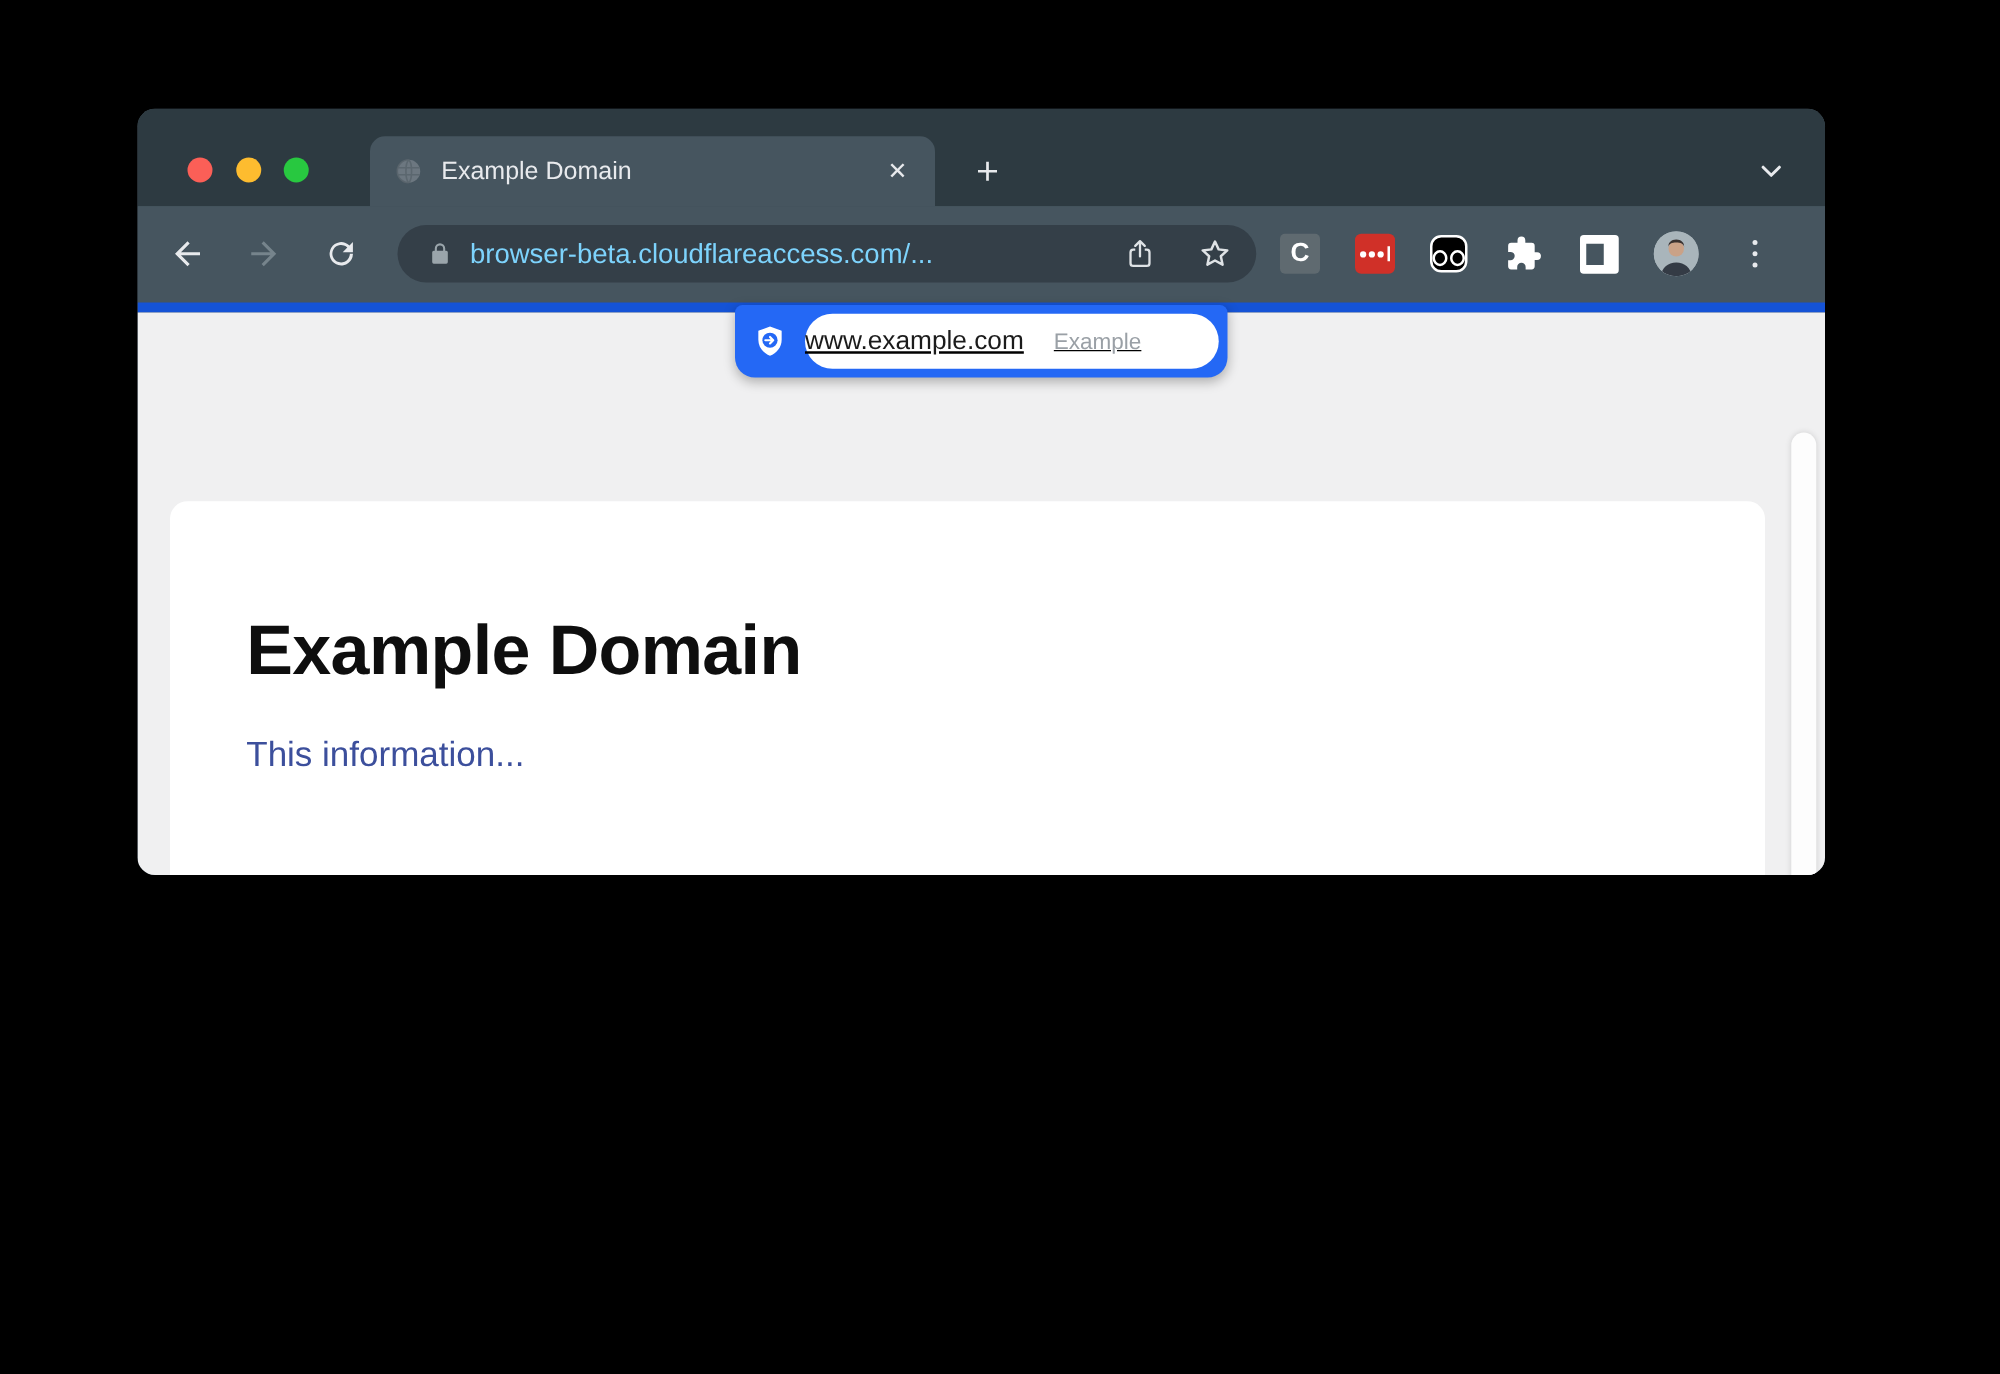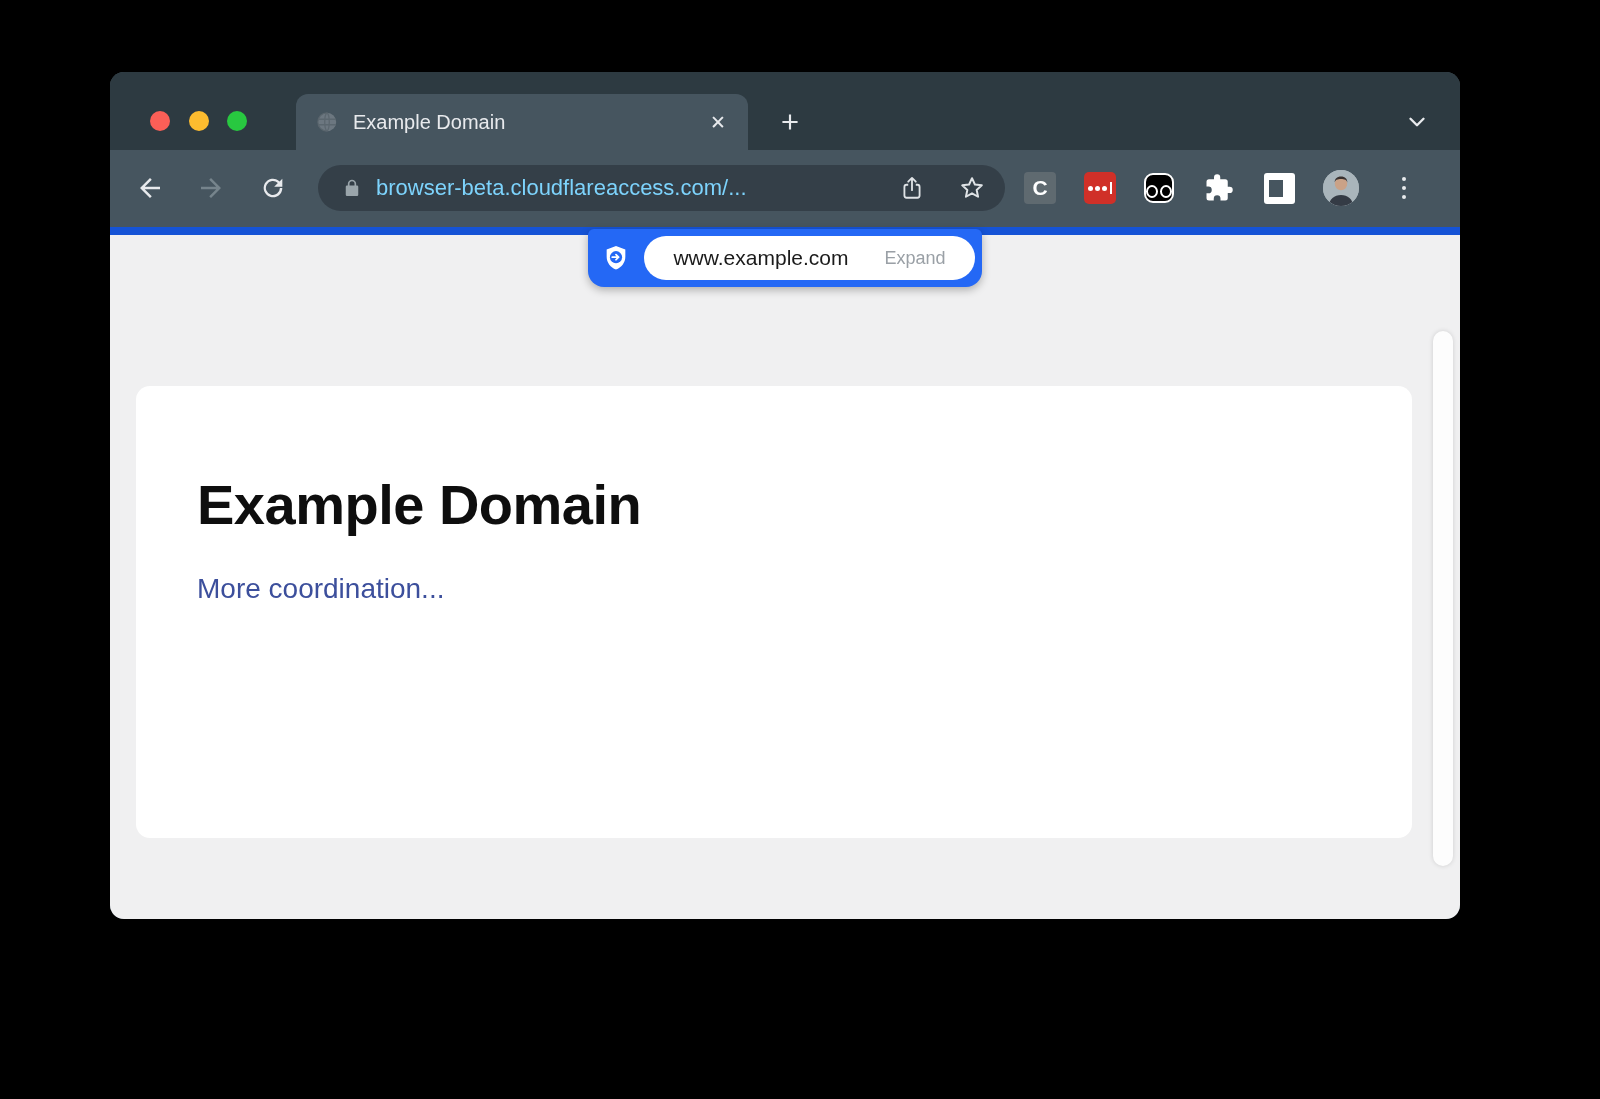--- a/index.html
+++ b/index.html
@@ -1,17 +1,17 @@
 <!DOCTYPE html>
 <html><head>
 <meta charset="utf-8">
 <style>
   html,body{margin:0;padding:0;background:#000;width:1600px;height:1099px;overflow:hidden;
     font-family:"Liberation Sans","DejaVu Sans",sans-serif;-webkit-font-smoothing:antialiased;}
-  #browser-window{position:absolute;left:110px;top:72px;width:1350px;height:847px;
+  #browser-window{position:absolute;left:110px;top:87px;width:1350px;height:613px;
     border-radius:14px;overflow:hidden;background:#46555f;}
   
   #tabstrip{position:absolute;left:0;top:0;width:100%;height:78px;background:#2d3a41;}
   .traffic{position:absolute;top:39px;width:20px;height:20px;border-radius:50%;}
   #tl-red{left:40px;} #tl-yellow{left:79px;} #tl-green{left:117px;}
   #tab{position:absolute;left:186px;top:22px;width:452px;height:56px;background:#46555f;
     border-radius:12px 12px 0 0;display:flex;align-items:center;}
   #tab-favicon{margin-left:20px;width:22px;height:22px;flex:0 0 auto;}
   #tab-title{margin-left:15px;color:#e8eaed;font-size:20px;flex:1 1 auto;white-space:nowrap;overflow:hidden;}
   #tab-close{margin-right:16px;color:#e8eaed;font-size:19px;width:28px;height:28px;display:flex;
@@ -46,21 +46,21 @@
   .kb-dot{width:4.5px;height:4.5px;border-radius:50%;background:#e8eaed;}
   
   #loading-line{position:absolute;left:0;top:155px;width:100%;height:8px;background:#1553d6;}
   #content{position:absolute;left:0;top:163px;width:100%;height:700px;background:#f0f0f1;}
   
   #iso-pill{position:absolute;left:50%;transform:translateX(-50%);top:-6px;width:394px;height:58px;
     background:#2468f5;border-radius:6px 6px 16px 16px;display:flex;align-items:center;z-index:5;
     box-shadow:0 3px 9px rgba(0,0,0,.28);}
   #iso-shield{width:56px;flex:0 0 auto;display:flex;align-items:center;justify-content:center;}
   #iso-inner{flex:1 1 auto;margin-right:7px;height:44px;border-radius:22px;background:#fff;
-    display:flex;align-items:center;justify-content:center;gap:36px;}
+    display:flex;align-items:center;gap:24px;text-decoration:underline;}
   #iso-domain{color:#1b1b1b;font-size:21px;}
   #iso-expand{color:#9aa0a6;font-size:18px;}
   
   #card{position:absolute;left:26px;top:151px;width:1276px;height:452px;background:#fff;border-radius:14px;}
   #page-heading{margin:86px 0 0 61px;font-size:56px;font-weight:700;color:#0e0e0e;letter-spacing:-.5px;}
   #page-paragraph{margin:44px 61px 0 61px;max-width:1150px;font-size:28.5px;line-height:38px;color:#1b1b1d;}
   #page-link{display:inline-block;margin:36px 0 0 61px;font-size:28px;color:#3c4f9c;text-decoration:none;}
   
   #scroll-thumb{position:absolute;right:7px;top:96px;width:20px;height:535px;background:#fdfdfd;
     border-radius:10px;box-shadow:0 0 5px rgba(0,0,0,.14);}
@@ -175,25 +175,25 @@
     <div id="iso-pill">
       <div id="iso-shield">
         <svg width="28" height="28" viewBox="0 0 24 24">
           <path d="M12 1.8 4 4.8v6.2c0 5 3.4 9.4 8 10.9 4.6-1.5 8-5.9 8-10.9V4.8l-8-3z" fill="#fff"></path>
           <circle cx="12" cy="11.3" r="5.2" fill="#2468f5"></circle>
           <path d="M8.8 11.3h5.4M12 9.1l2.2 2.2L12 13.5" fill="none" stroke="#fff" stroke-width="1.5" stroke-linecap="round" stroke-linejoin="round"></path>
         </svg>
       </div>
       <div id="iso-inner">
         <span id="iso-domain">www.example.com</span>
-        <span id="iso-expand">Expand</span>
+        <span id="iso-expand">Example</span>
       </div>
     </div>
 
     <div id="card">
       <div id="page-heading">Example Domain</div>
-      <a id="page-link" href="#">More coordination...</a>
+      <a id="page-link" href="#">This information...</a>
     </div>
 
     <div id="scroll-thumb"></div>
   </div>
 
 </div>
 
 </body></html>

